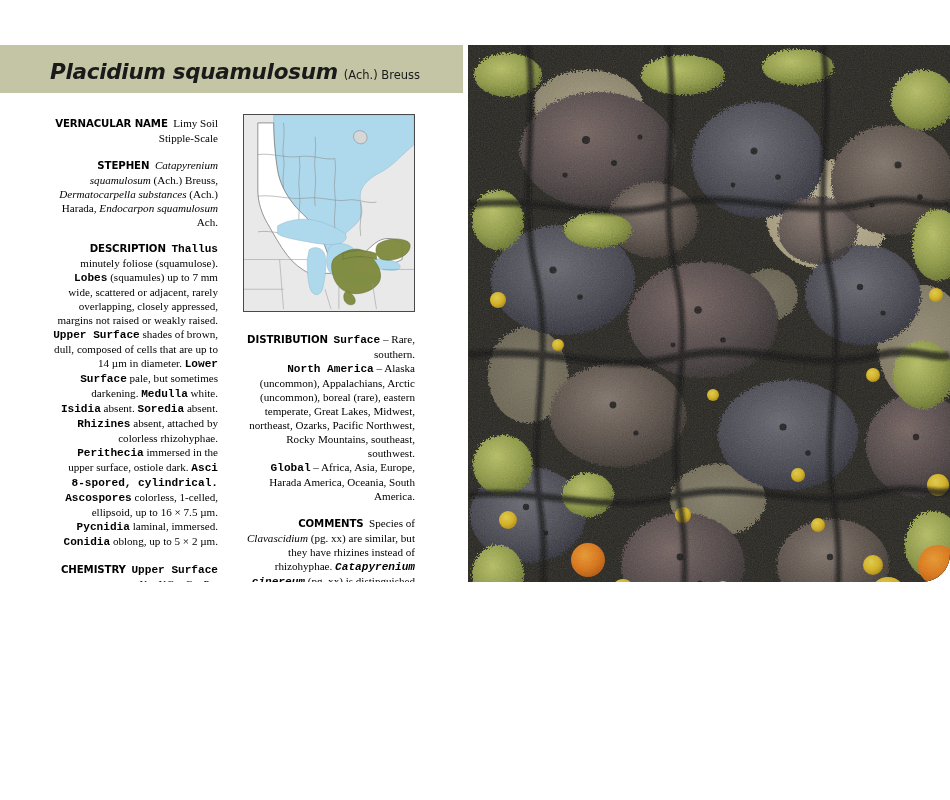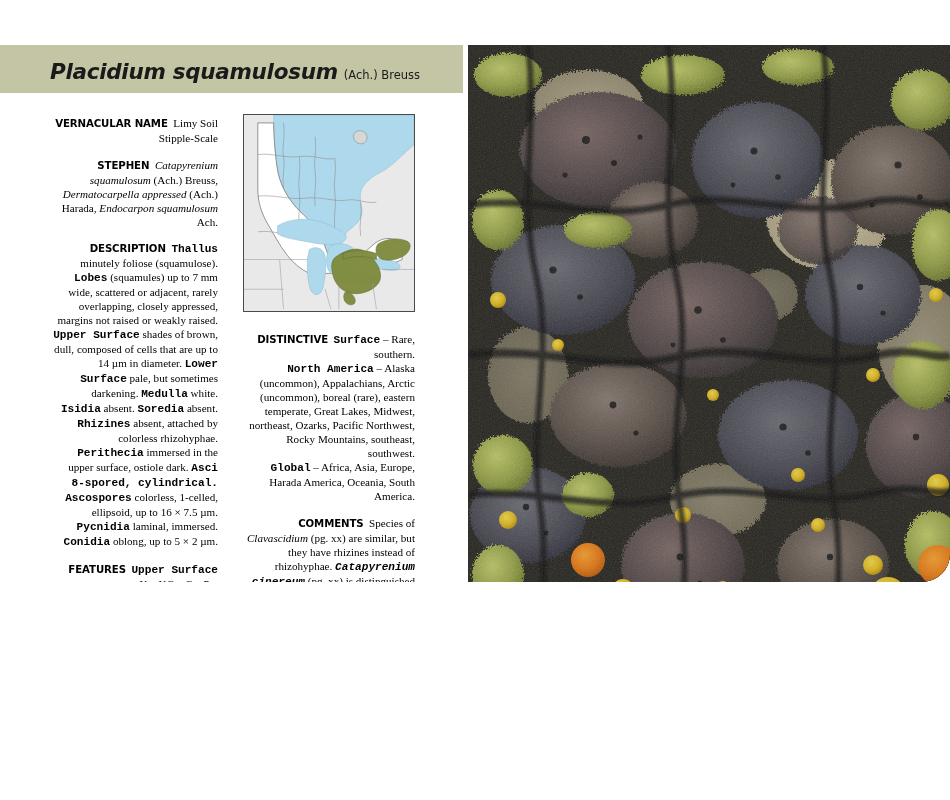--- a/index.html
+++ b/index.html
@@ -325,29 +325,29 @@
 
   <div class="photo-credit">PHOTOGRAPHER: STEPHEN SHARNOFF</div>
 
   <div class="col col-left">
 
     <div class="block">
       <span class="lbl">VERNACULAR NAME</span><span>&nbsp; </span><span>Limy Soil Stipple-Scale</span>
     </div>
 
     <div class="block">
-      <span class="lbl">STEPHEN</span><span>&nbsp; </span><span class="it">Catapyrenium squamulosum</span><span> </span><span>(Ach.) Breuss,</span><span> </span><span class="it">Dermatocarpella appressed</span><span> </span><span>(Ach.) Harada,</span><span> </span><span class="it">Endocarpon squamulosum</span><span> </span><span>Ach.</span>
+      <span class="lbl">STEPHEN</span><span>&nbsp; </span><span class="it">Catapyrenium squamulosum</span><span> </span><span>(Ach.) Breuss,</span><span> </span><span class="it">Dermatocarpella substances</span><span> </span><span>(Ach.) Harada,</span><span> </span><span class="it">Endocarpon squamulosum</span><span> </span><span>Ach.</span>
     </div>
 
     <div class="block">
       <span class="lbl">DESCRIPTION</span><span>&nbsp; </span><span class="sub">Thallus</span><span> minutely foliose (squamulose). </span><span class="sub">Lobes</span><span> (squamules) up to 7 mm wide, scattered or adjacent, rarely overlapping, closely appressed, margins not raised or weakly raised. </span><span class="sub">Upper Surface</span><span> shades of brown, dull, composed of cells that are up to 14 µm in diameter. </span><span class="sub">Lower Surface</span><span> pale, but sometimes darkening. </span><span class="sub">Medulla</span><span> white. </span><span class="sub">Isidia</span><span> absent. </span><span class="sub">Soredia</span><span> absent. </span><span class="sub">Rhizines</span><span> absent, attached by colorless rhizohyphae. </span><span class="sub">Perithecia</span><span> immersed in the upper surface, ostiole dark. </span><span class="sub">Asci 8-spored, cylindrical. Ascospores</span><span> colorless, 1-celled, ellipsoid, up to 16 × 7.5 µm. </span><span class="sub">Pycnidia</span><span> laminal, immersed. </span><span class="sub">Conidia</span><span> oblong, up to 5 × 2 µm.</span>
     </div>
 
     <div class="block">
-      <span class="lbl">FEATURES</span><span>&nbsp; </span><span class="sub">Upper Surface</span><span> K–, KC–, C–, P–.</span><br>
+      <span class="lbl">CHEMISTRY</span><span>&nbsp; </span><span class="sub">Upper Surface</span><span> K–, KC–, C–, P–.</span><br>
       <span class="sub">Medulla</span><span> K–, KC–, C–, P– (no known weakly substances).</span>
     </div>
 
 
 
   </div>
 
   <div class="map-box">
     <svg viewBox="0 0 172 198" preserveAspectRatio="none">
 
@@ -419,21 +419,21 @@
         <path d="M0,176 L40,176"></path>
       </g>
 
       <path d="M112,18 C116,14 122,16 124,20 C126,25 122,30 117,29 C112,28 109,22 112,18 Z" fill="#d7d7d7" stroke="#7a7a7a" stroke-width="0.5"></path>
     </svg>
   </div>
 
   <div class="col col-right">
 
     <div class="block">
-      <span class="lbl">DISTINCTIVE</span><span>&nbsp; </span><span class="sub">Surface</span><span> – Rare, southern.</span><br>
+      <span class="lbl">DISTRIBUTION</span><span>&nbsp; </span><span class="sub">Surface</span><span> – Rare, southern.</span><br>
       <span class="sub">North America</span><span> – Alaska (uncommon), Appalachians, Arctic (uncommon), boreal (rare), eastern temperate, Great Lakes, Midwest, northeast, Ozarks, Pacific Northwest, Rocky Mountains, southeast, southwest.</span><br>
       <span class="sub">Global</span><span> – Africa, Asia, Europe, Harada America, Oceania, South America.</span>
     </div>
 
     <div class="block">
       <span class="lbl">COMMENTS</span><span>&nbsp; </span><span>Species of </span><span class="it">Clavascidium</span><span> (pg. xx) are similar, but they have rhizines instead of rhizohyphae. </span><span class="it sub">Catapyrenium cinereum</span><span> (pg. xx) is distinguished by dark rhizohyphae, its upper surface is composed of smaller cells (up to 8 µm in diameter), and its asci are clavate.</span>
     </div>
 
   </div>
 

